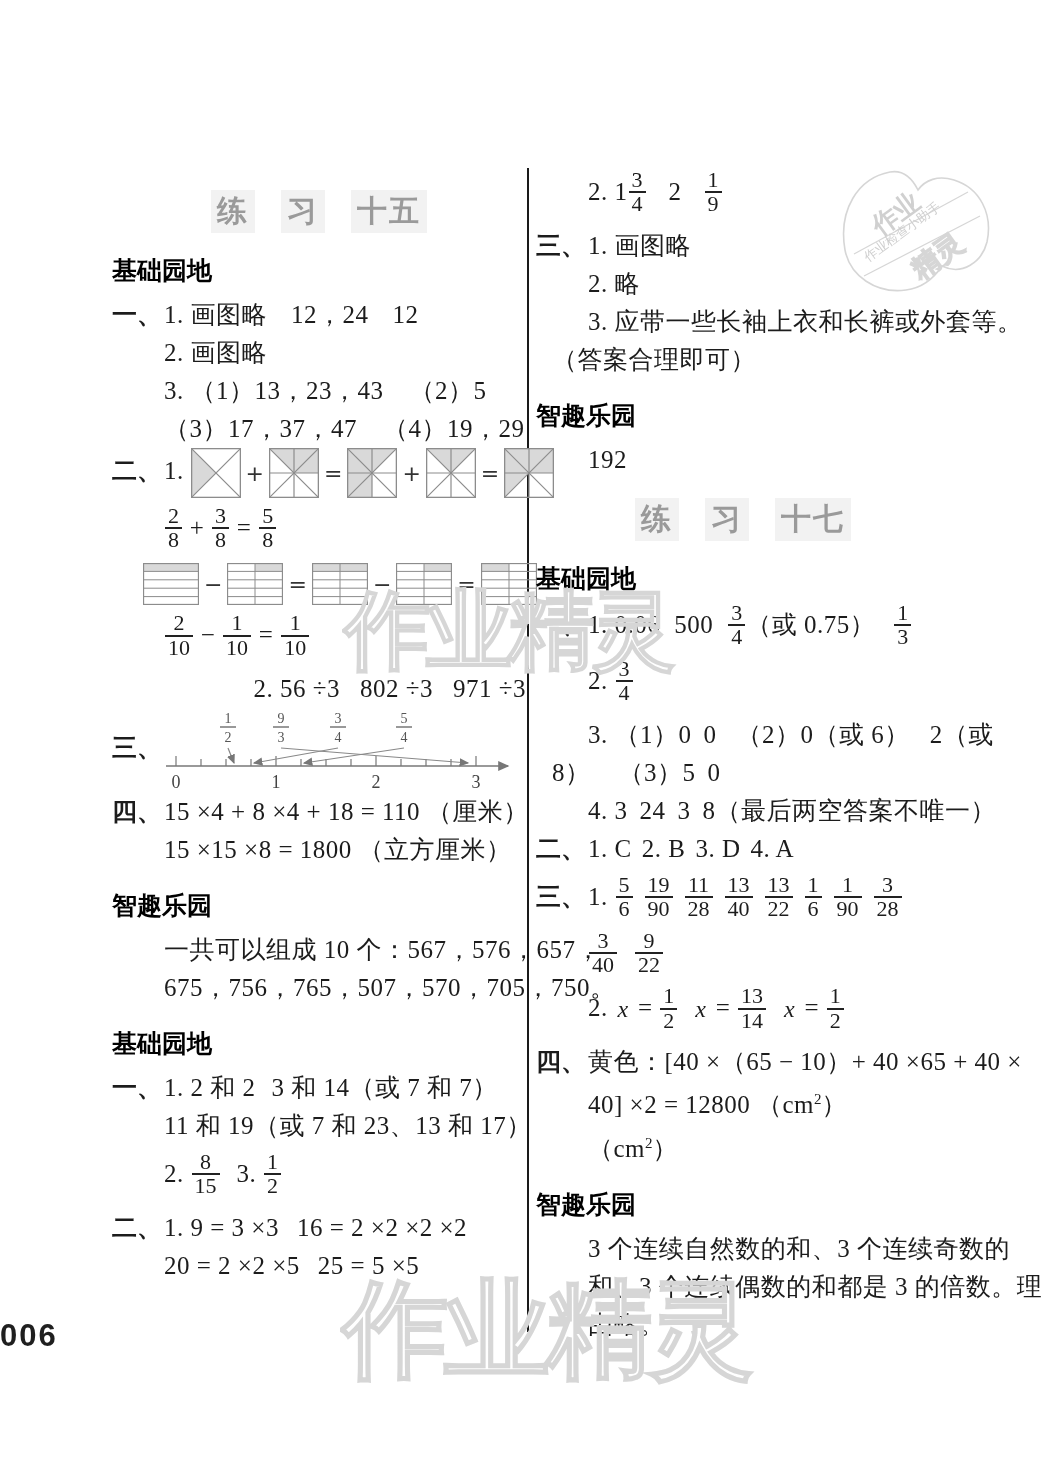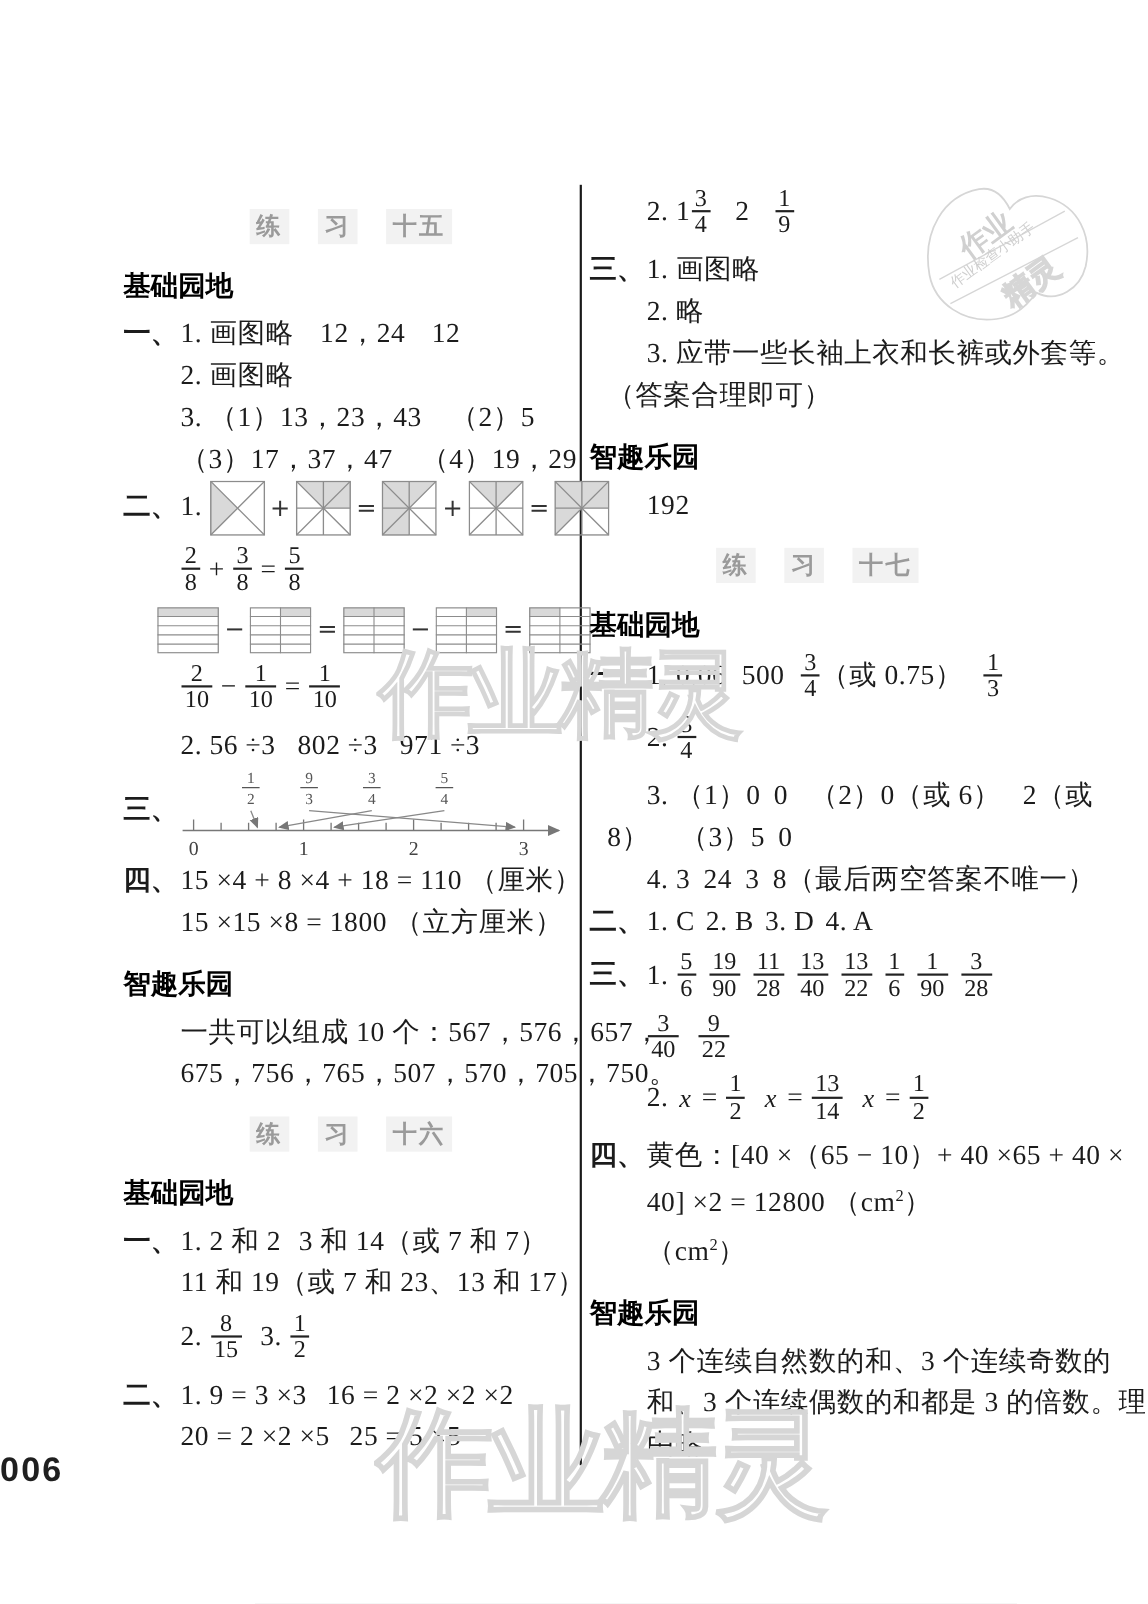--- a/index.html
+++ b/index.html
@@ -3,21 +3,21 @@
 <meta charset="utf-8">
 <style>
   html,body{margin:0;padding:0;background:#e8e8e8;}
   .page{position:relative;width:1044px;height:1458px;background:#ffffff;overflow:hidden;
         font-family:"Liberation Serif","DejaVu Serif",serif;color:#1c1c1c;}
   .divider{position:absolute;left:527px;top:168px;width:2px;height:1164px;background:#1a1a1a;}
   .col{position:absolute;width:414px;}
   #col-left{left:112px;top:170px;}
   #col-right{left:536px;top:162px;}
   .sec-title{text-align:center;margin:20px 0 16px;font-family:"Liberation Sans","DejaVu Sans",sans-serif;
-             font-weight:bold;font-size:22px;color:#9a9a9a;letter-spacing:2px;}
+             font-weight:bold;font-size:30px;color:#9a9a9a;letter-spacing:2px;}
   .sec-title .seg{display:inline-block;background:#f2f2f2;padding:1px 6px;margin:0 13px;}
   .head{font-family:"Liberation Sans","DejaVu Sans",sans-serif;font-weight:bold;font-size:25px;
         margin:21px 0 9px;color:#000000;}
   .line{font-size:25px;line-height:37px;margin-bottom:1px;white-space:nowrap;}
   .line .lbl{display:inline-block;width:52px;font-family:"Liberation Sans","DejaVu Sans",sans-serif;font-weight:bold;}
   .line.math{margin:9px 0;}
   .txt{letter-spacing:0.5px;}
   .frac{display:inline-block;vertical-align:middle;text-align:center;margin:0 1px;line-height:1.02;
         transform:translateY(-2px);}
   .fn,.fd{display:block;font-size:22px;padding:0 3px;}
@@ -126,21 +126,21 @@
           </svg><span class="op">=</span><svg width="56" height="42">
             <rect x="0" y="0" width="28" height="8.4" fill="#d9d9d9"></rect>
             <line x1="0" y1="8.4" x2="56" y2="8.4" stroke="#8c8c8c" stroke-width="1"></line>
             <line x1="0" y1="16.8" x2="56" y2="16.8" stroke="#8c8c8c" stroke-width="1"></line>
             <line x1="0" y1="25.200000000000003" x2="56" y2="25.200000000000003" stroke="#8c8c8c" stroke-width="1"></line>
             <line x1="0" y1="33.6" x2="56" y2="33.6" stroke="#8c8c8c" stroke-width="1"></line>
             <line x1="28" y1="0" x2="28" y2="42" stroke="#8c8c8c" stroke-width="1"></line>
             <rect x="0.5" y="0.5" width="55" height="41" fill="none" stroke="#8c8c8c" stroke-width="1.3"></rect>
           </svg></span></div>
       <div class="line math" style="padding-left: 52px;"><span class="frac"><span class="fn">2</span><span class="fd">10</span></span><span class="txt"> − </span><span class="frac"><span class="fn">1</span><span class="fd">10</span></span><span class="txt"> = </span><span class="frac"><span class="fn">1</span><span class="fd">10</span></span></div>
-      <div class="line" style="padding-left: 52px;"><span class="txt">2. 56 ÷3</span><span class="sp" style="width: 20px;"></span><span class="txt">802 ÷3</span><span class="sp" style="width: 20px;"></span><span class="txt">971 ÷3</span></div>
+      <div class="line" style="padding-left: 52px; text-align: right;"><span class="txt">2. 56 ÷3</span><span class="sp" style="width: 20px;"></span><span class="txt">802 ÷3</span><span class="sp" style="width: 20px;"></span><span class="txt">971 ÷3</span></div>
       <div class="line fig"><span class="lbl">三、</span><svg width="352" height="84">
           <defs>
             <marker id="ah0" markerWidth="9" markerHeight="8" refX="7" refY="3.5" orient="auto">
               <path d="M0,0L8,3.5L0,7Z" fill="#777"></path>
             </marker>
           </defs>
           <line x1="2" y1="58" x2="344" y2="58" stroke="#777" stroke-width="1.4" marker-end="url(#ah0)"></line>
           <line x1="12" y1="48" x2="12" y2="58" stroke="#777" stroke-width="1.2"></line>
           <line x1="37" y1="51" x2="37" y2="58" stroke="#777" stroke-width="1.2"></line>
           <line x1="62" y1="51" x2="62" y2="58" stroke="#777" stroke-width="1.2"></line>
@@ -173,21 +173,20 @@
           <text x="239.99999999999997" y="15" text-anchor="middle" font-size="14" fill="#555">5</text>
           <text x="239.99999999999997" y="34" text-anchor="middle" font-size="14" fill="#555">4</text>
           <line x1="231.99999999999997" y1="19" x2="247.99999999999997" y2="19" stroke="#555" stroke-width="1.2"></line>
           <line x1="239.99999999999997" y1="40" x2="140" y2="55" stroke="#888" stroke-width="1.2" marker-end="url(#ah0)"></line>
         </svg></div>
       <div class="line"><span class="lbl">四、</span><span class="txt">15 ×4 + 8 ×4 + 18 = 110 （厘米）</span></div>
       <div class="line" style="padding-left: 52px;"><span class="txt">15 ×15 ×8 = 1800 （立方厘米）</span></div>
       <div class="head">智趣乐园</div>
       <div class="line" style="padding-left: 52px;"><span class="txt">一共可以组成 10 个：567，576，657，</span></div>
       <div class="line" style="padding-left: 52px;"><span class="txt">675，756，765，507，570，705，750。</span></div>
-      <div class="sec-title"><span class="seg">练</span><span class="seg">习</span><span class="seg">十六</span></div>
       <div class="head">基础园地</div>
       <div class="line"><span class="lbl">一、</span><span class="txt">1. 2 和 2</span><span class="sp" style="width: 16px;"></span><span class="txt">3 和 14（或 7 和 7）</span></div>
       <div class="line" style="padding-left: 52px;"><span class="txt">11 和 19（或 7 和 23、13 和 17）</span></div>
       <div class="line math" style="padding-left: 52px;"><span class="txt">2. </span><span class="frac"><span class="fn">8</span><span class="fd">15</span></span><span class="sp" style="width: 16px;"></span><span class="txt">3. </span><span class="frac"><span class="fn">1</span><span class="fd">2</span></span></div>
       <div class="line"><span class="lbl">二、</span><span class="txt">1. 9 = 3 ×3</span><span class="sp" style="width: 18px;"></span><span class="txt">16 = 2 ×2 ×2 ×2</span></div>
       <div class="line" style="padding-left: 52px;"><span class="txt">20 = 2 ×2 ×5</span><span class="sp" style="width: 18px;"></span><span class="txt">25 = 5 ×5</span></div>
     </div>
   <div class="col" id="col-right">
       <div class="line math" style="padding-left: 52px;"><span class="txt">2. 1</span><span class="frac"><span class="fn">3</span><span class="fd">4</span></span><span class="sp" style="width: 22px;"></span><span class="txt">2</span><span class="sp" style="width: 22px;"></span><span class="frac"><span class="fn">1</span><span class="fd">9</span></span></div>
       <div class="line"><span class="lbl">三、</span><span class="txt">1. 画图略</span></div>

